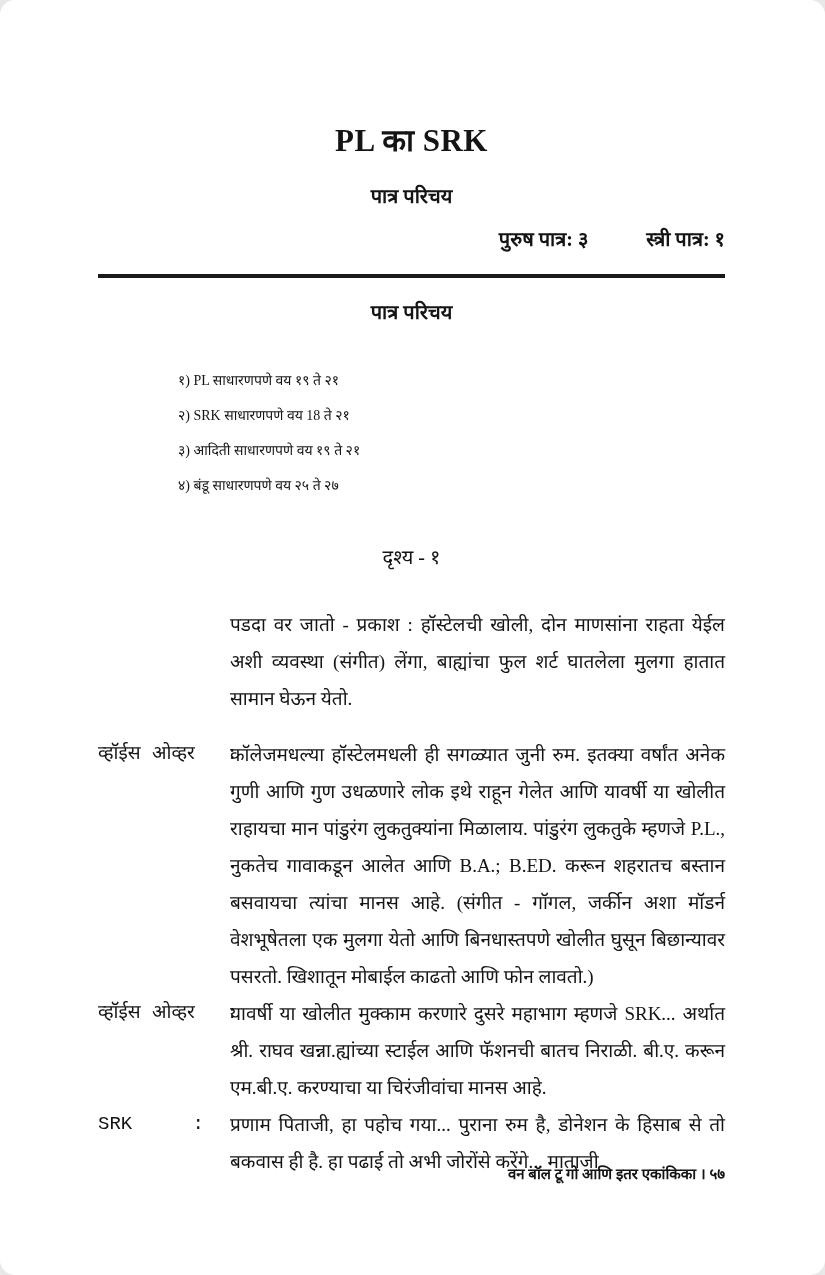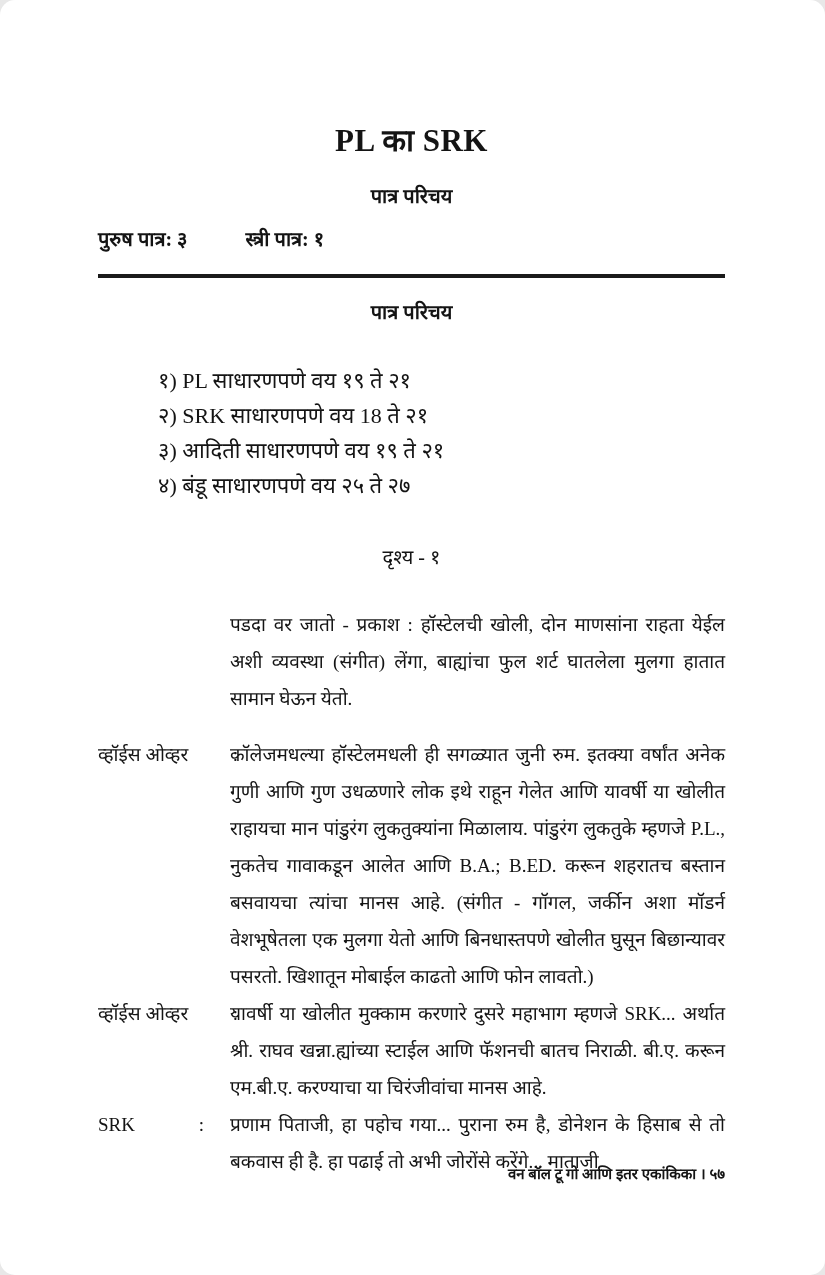--- a/index.html
+++ b/index.html
@@ -24,43 +24,43 @@
     letter-spacing: 0.5px;
   }
   .subtitle {
     text-align: center;
     font-size: 20px;
     font-weight: bold;
     margin: 0 0 16px 0;
   }
   .counts {
     display: flex;
-    justify-content: flex-start;
+    justify-content: flex-end;
     gap: 58px;
     font-size: 20px;
     font-weight: bold;
     margin: 0 0 22px 0;
   }
   .rule {
     height: 4px;
     background: #1a1a1a;
     border: none;
     margin: 0 0 18px 0;
   }
   .cast-heading {
     text-align: center;
     font-size: 20px;
     font-weight: bold;
     margin: 20px 0 38px 0;
   }
   .cast-list {
     list-style: none;
-    margin: 0 0 0 60px;
+    margin: 0 0 0 80px;
     padding: 0;
-    font-size: 22px;
+    font-size: 14px;
     line-height: 35px;
   }
   .scene-heading {
     text-align: center;
     font-size: 20px;
     font-weight: normal;
     margin: 40px 0 36px 0;
   }
   .para, .speech {
     margin-left: 132px;
@@ -71,20 +71,21 @@
   .speech { position: relative; }
   .speaker {
     position: absolute;
     top: 0;
     left: -132px;
     width: 140px;
     display: flex;
     justify-content: space-between;
     text-align: left;
     white-space: nowrap;
+    font-family: Liberation Mono, monospace;
   }
   .speech.srk .speaker { width: 106px; }
   .footer {
     position: absolute;
     top: 1163px;
     right: 100px;
     font-size: 15px;
     font-weight: bold;
   }
 </style>

